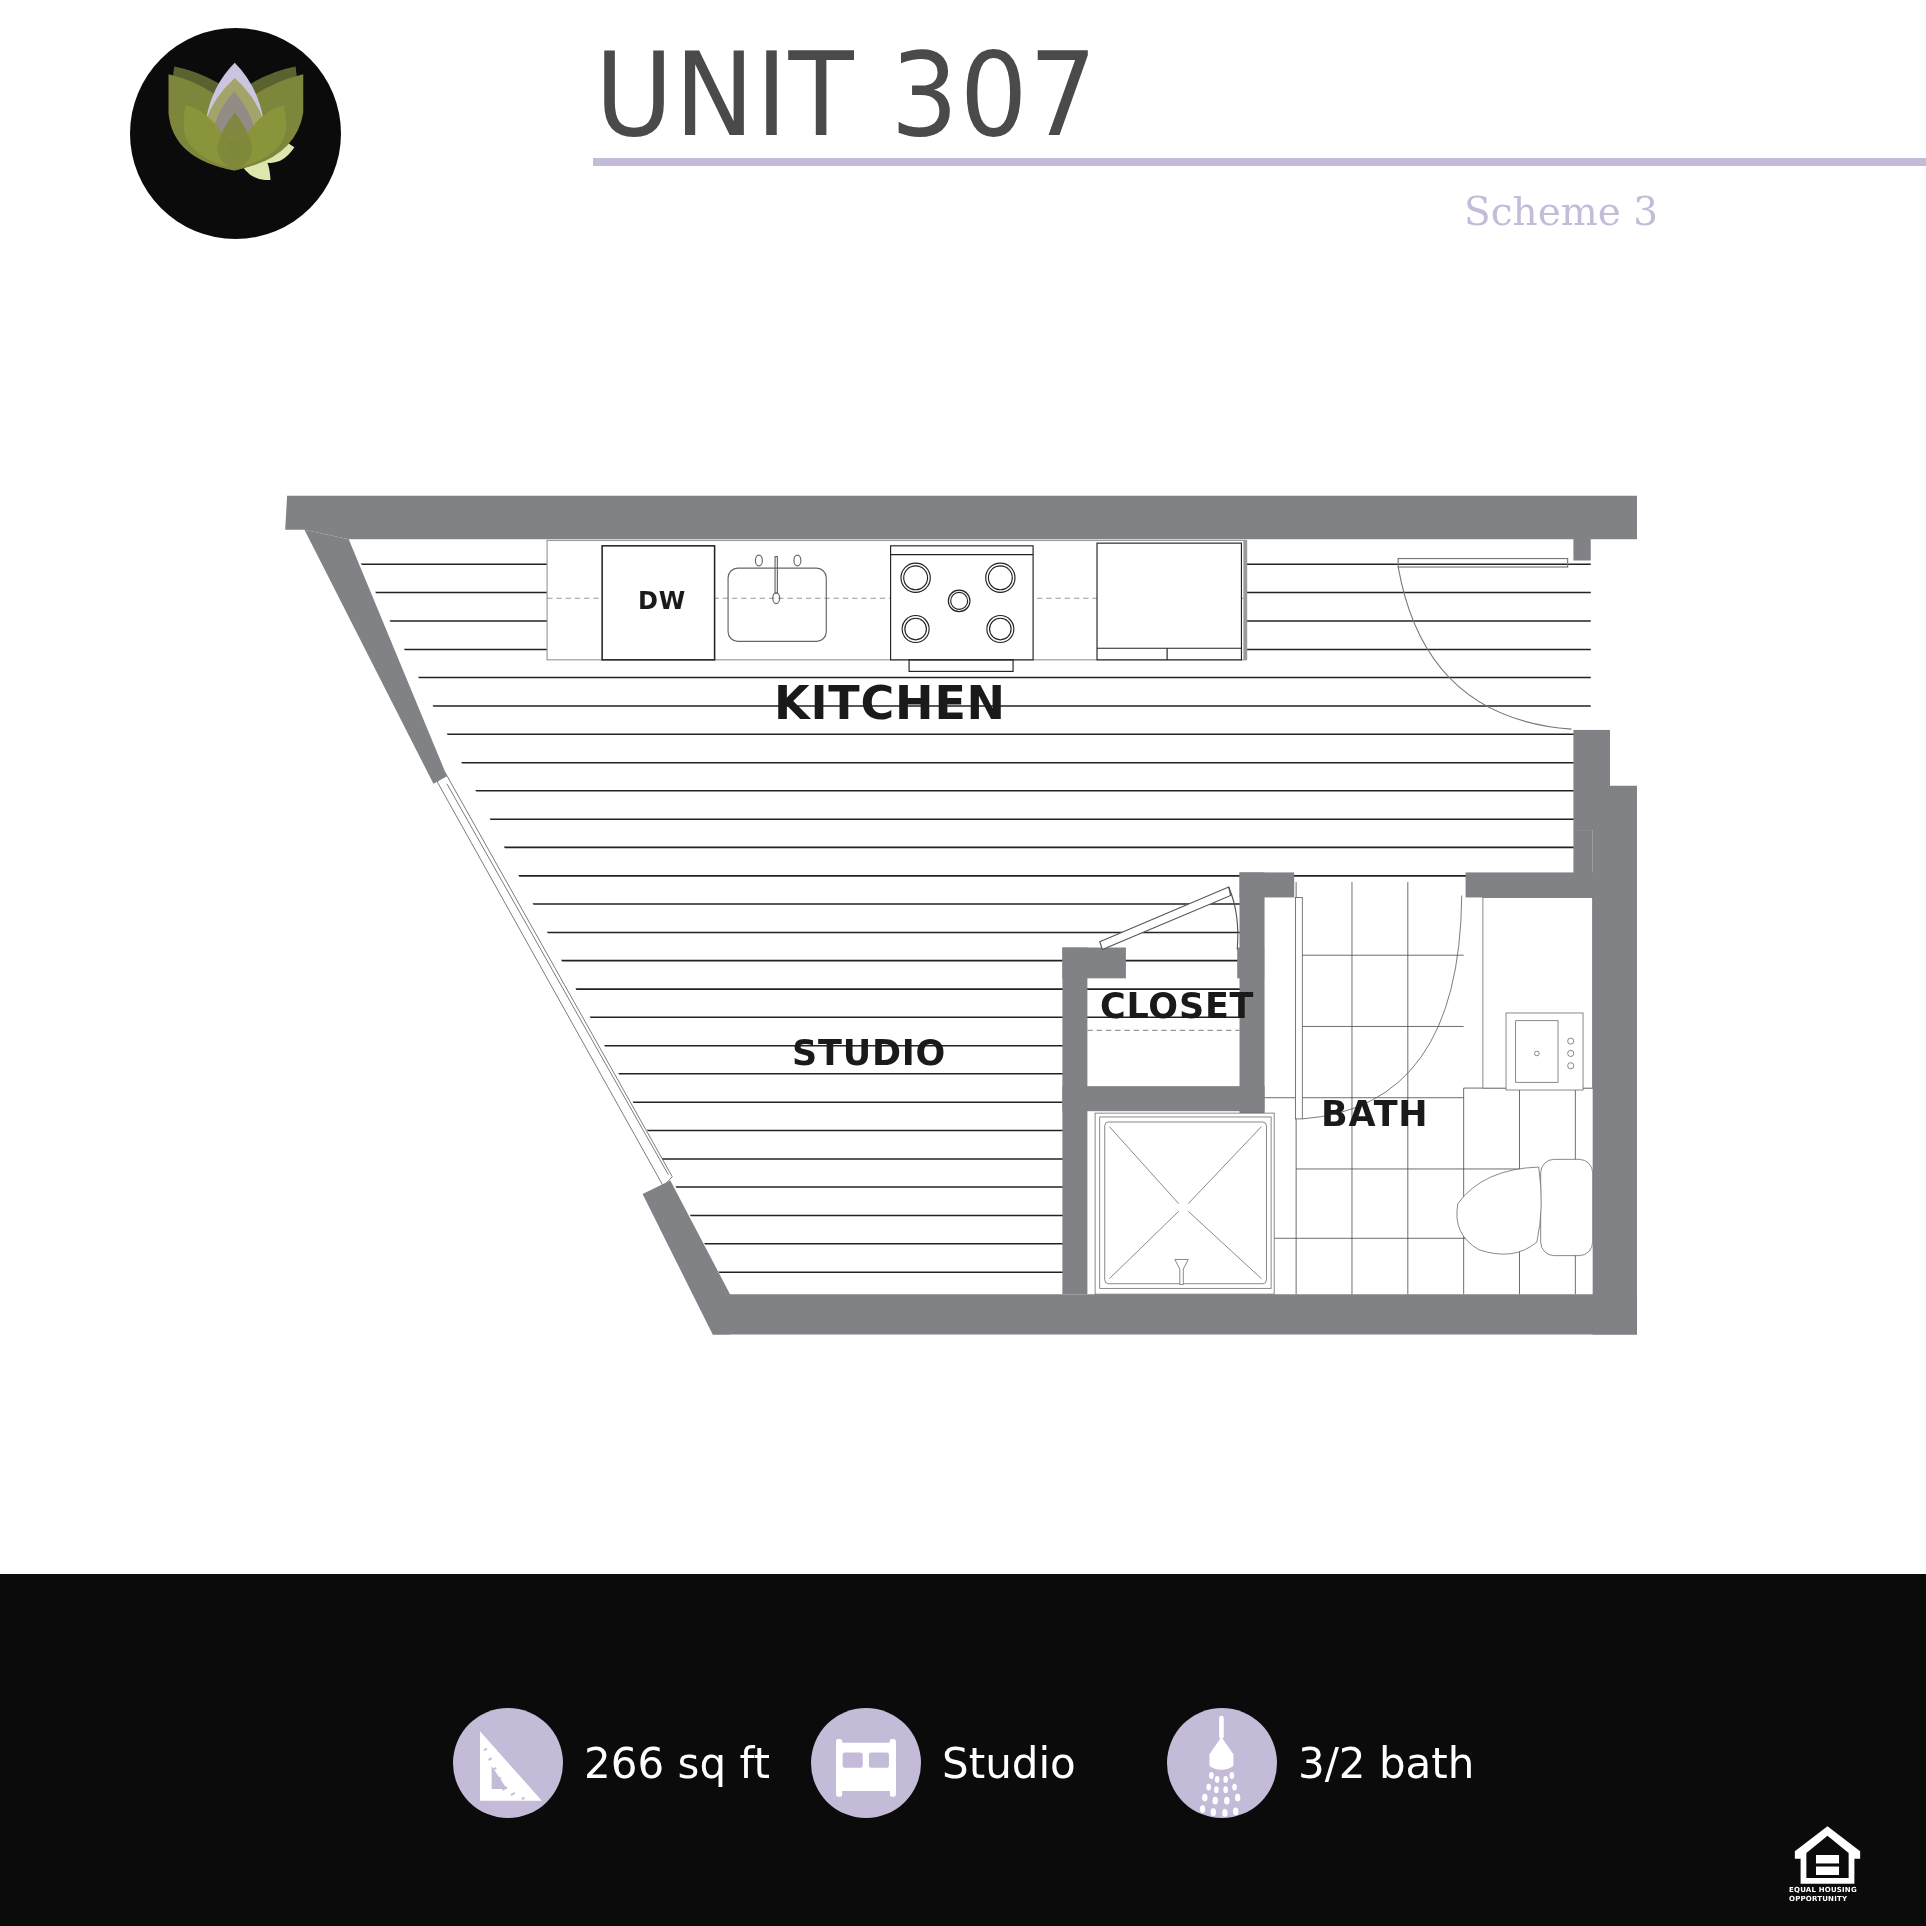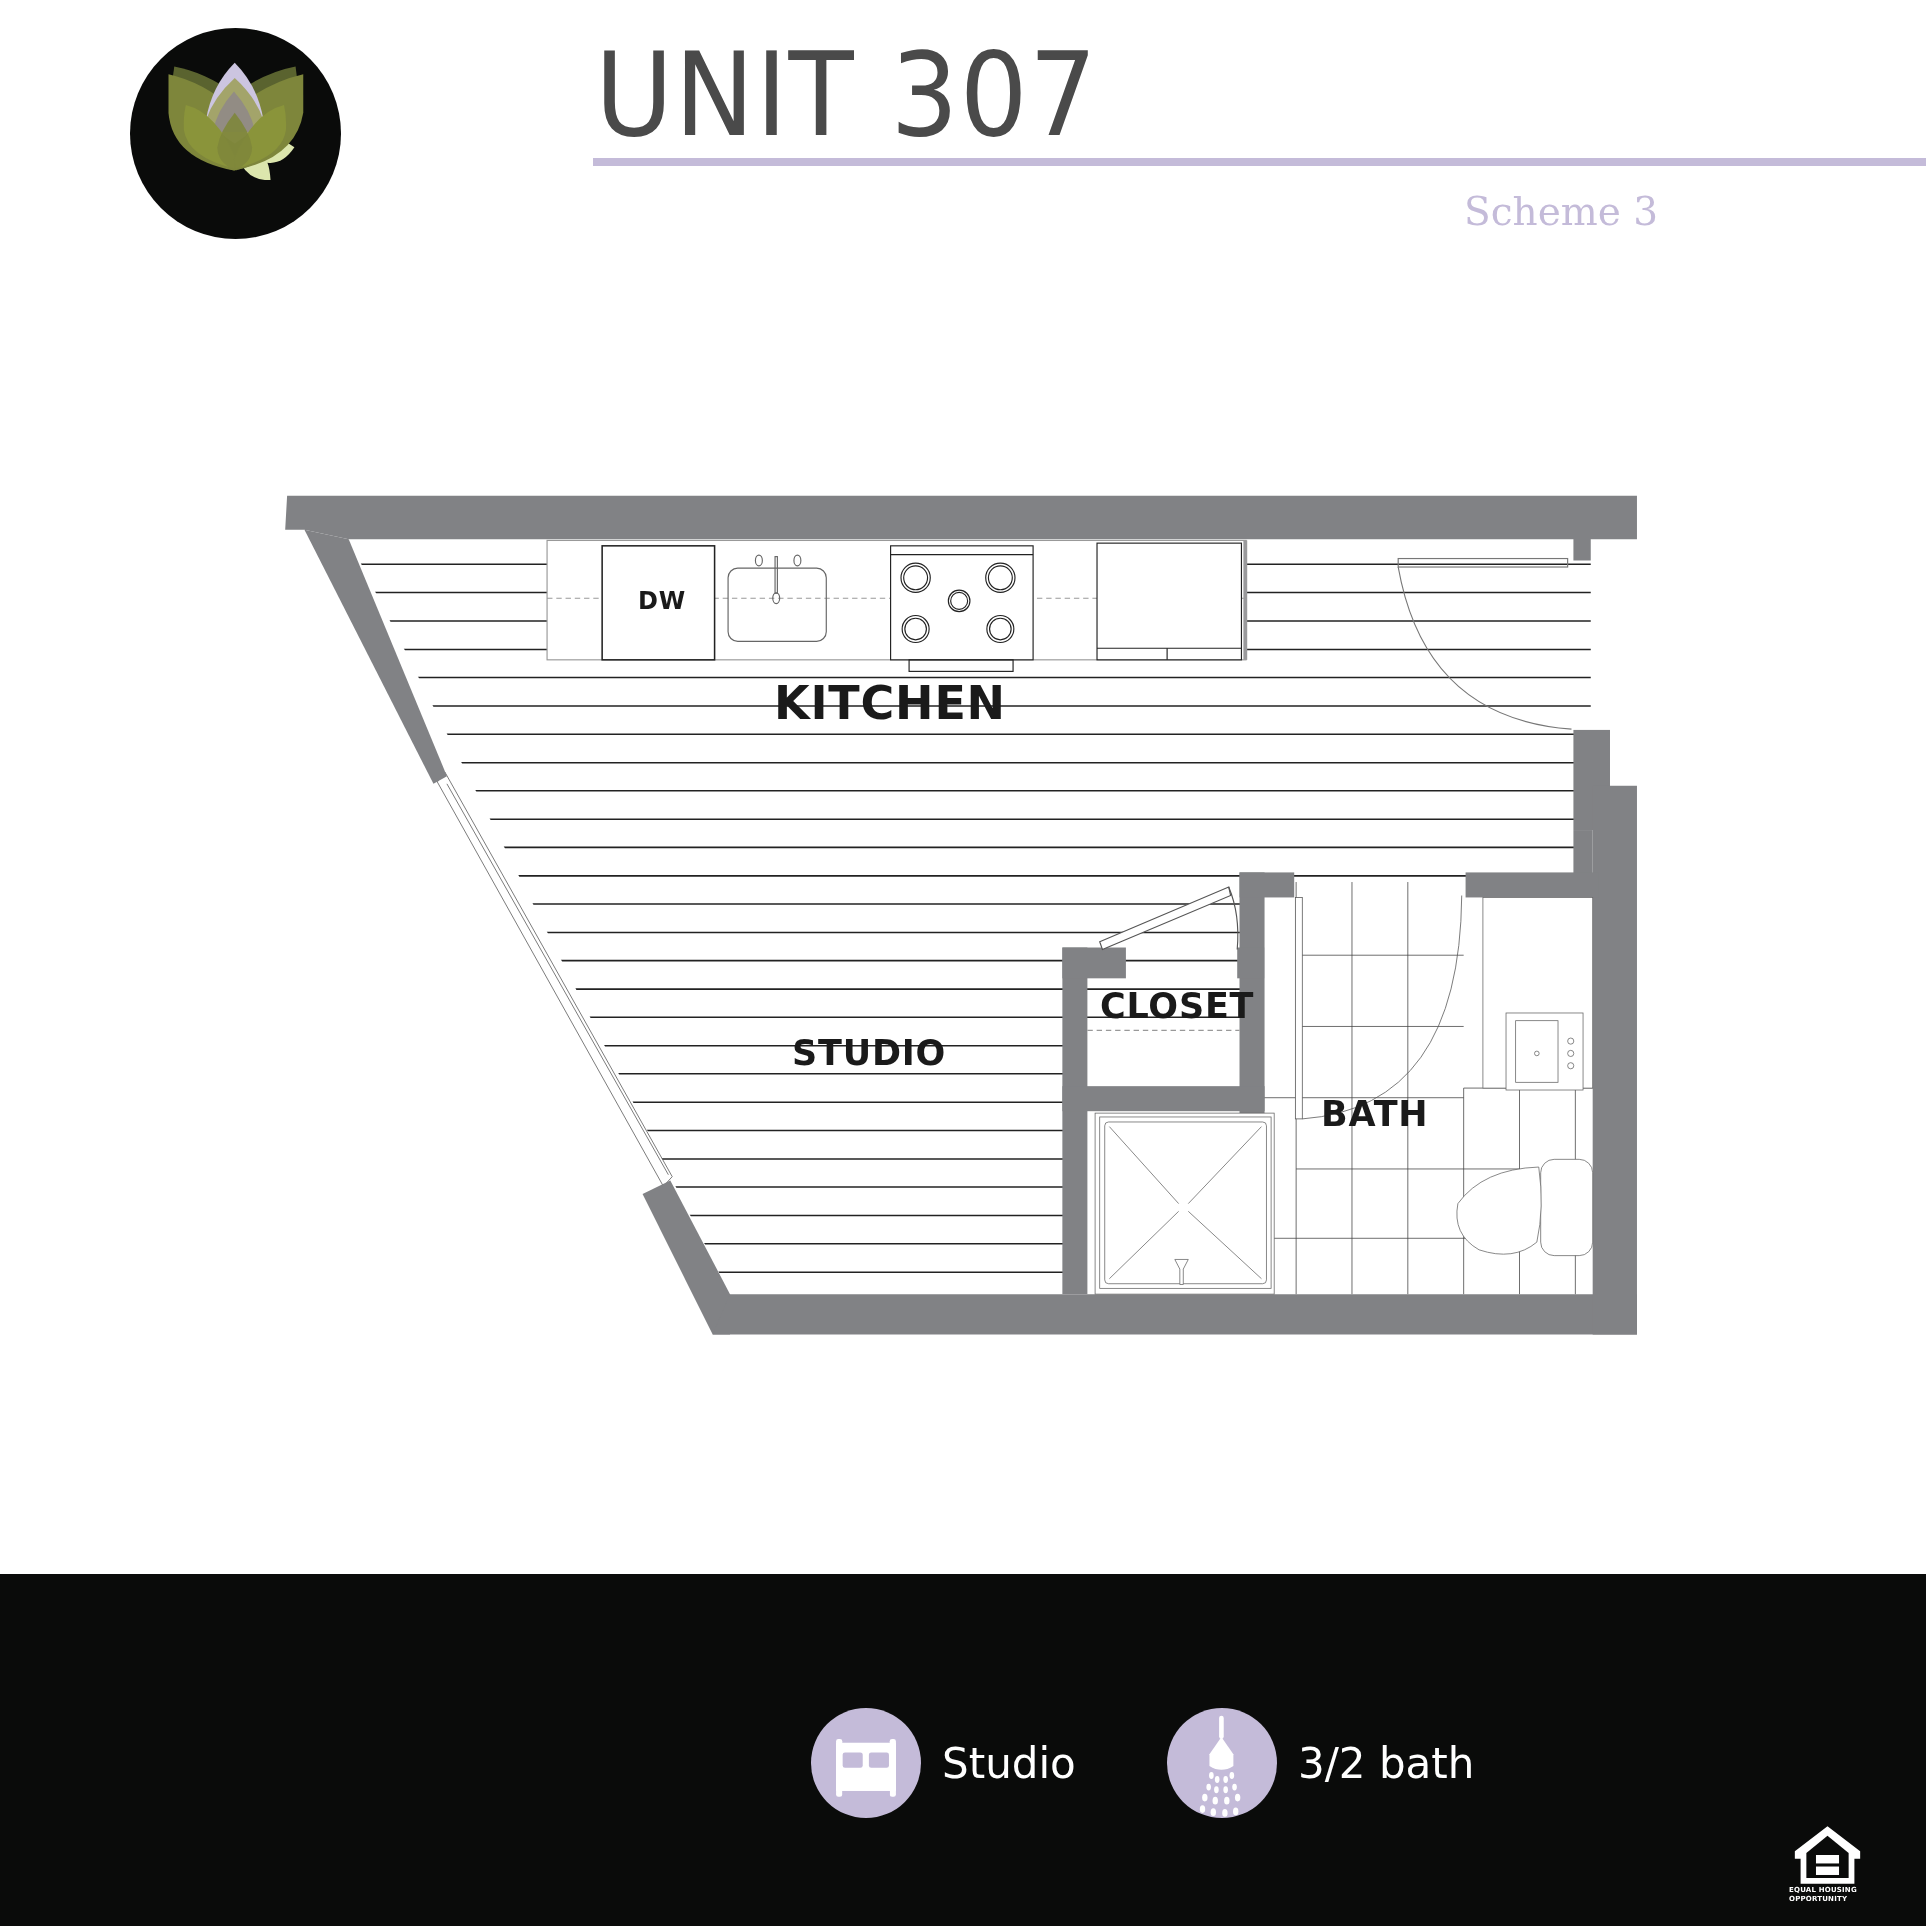--- a/index.html
+++ b/index.html
@@ -205,20 +205,38 @@
   </svg>
 
   <div class="room-label" style="left:638px; top:558px; font-size:24px;">DW</div>
   <div class="room-label" style="left:774px; top:647px; font-size:46px;">KITCHEN</div>
   <div class="room-label" style="left:792px; top:1004px; font-size:35px;">STUDIO</div>
   <div class="room-label" style="left:1100px; top:957px; font-size:35px;">CLOSET</div>
   <div class="room-label" style="left:1321px; top:1065px; font-size:35px;">BATH</div>
 </div>
 
 <div class="footer">
+  <div class="stat" style="left:453px;">
+    <div class="stat-icon">
+      <svg viewBox="0 0 285 285">
+        <polygon points="70,60 70,240 230,240" fill="#fff"></polygon>
+        <polygon points="100,150 100,210 140,210" fill="#c4bbd9"></polygon>
+        <g stroke="#c4bbd9" stroke-width="5">
+          <line x1="88" y1="105" x2="80" y2="110"></line>
+            <line x1="100" y1="130" x2="92" y2="135"></line>
+          <line x1="112" y1="155" x2="104" y2="160"></line>
+            <line x1="124" y1="180" x2="116" y2="185"></line>
+          <line x1="140" y1="205" x2="128" y2="212"></line>
+            <line x1="160" y1="220" x2="150" y2="226"></line>
+          <line x1="185" y1="232" x2="178" y2="236"></line>
+        </g>
+      </svg>
+    </div>
+    <div class="stat-label">266 sq ft</div>
+  </div>
 
   <div class="stat" style="left:811px;">
     <div class="stat-icon">
       <svg viewBox="0 0 285 285">
         <rect x="65" y="90" width="155" height="125" fill="#fff"></rect>
         <rect x="65" y="80" width="16" height="150" rx="6" fill="#fff"></rect>
         <rect x="204" y="80" width="16" height="150" rx="6" fill="#fff"></rect>
         <rect x="82" y="115" width="52" height="40" rx="6" fill="#c4bbd9"></rect>
         <rect x="150" y="115" width="52" height="40" rx="6" fill="#c4bbd9"></rect>
         <rect x="82" y="215" width="122" height="20" fill="#c4bbd9"></rect>

